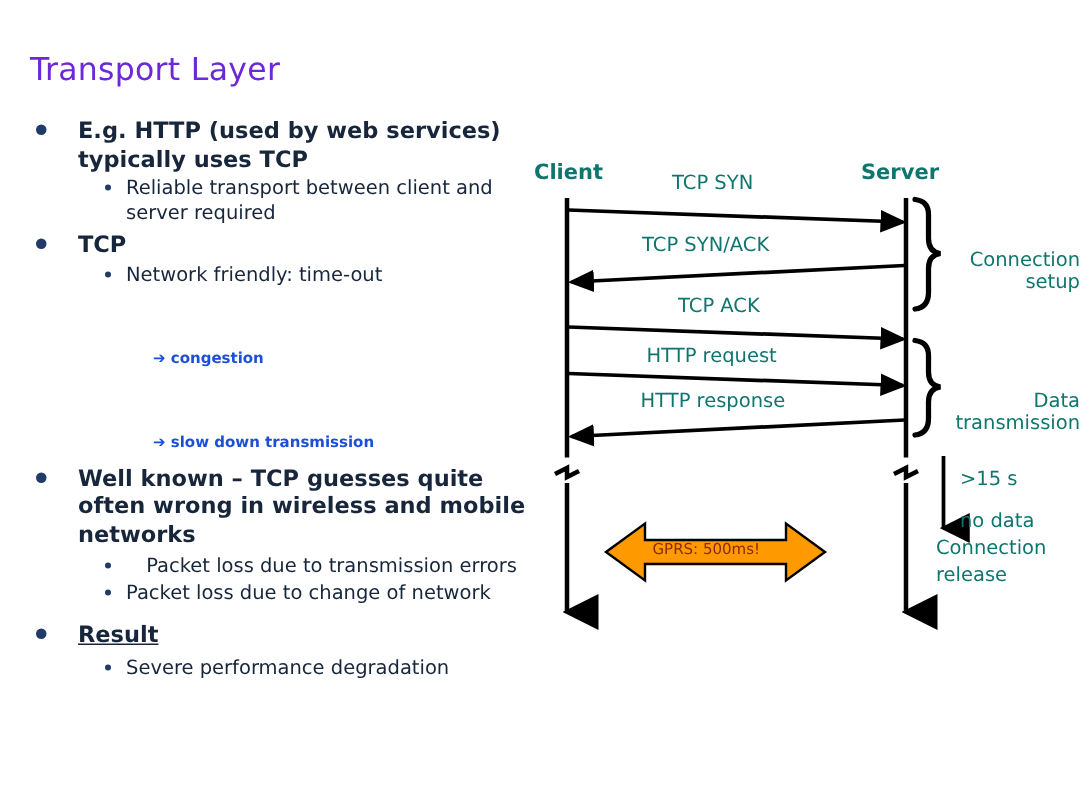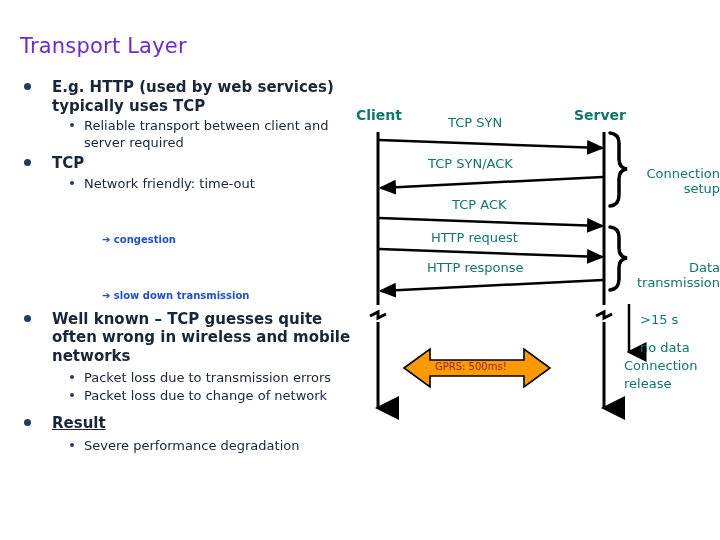--- a/index.html
+++ b/index.html
@@ -145,21 +145,21 @@
     <span>Network friendly: time-out</span>
     <span class="sub-arrow-line arr">➔ congestion</span>
     <span class="sub-arrow-line arr">➔ slow down transmission</span>
   </div>
 
   <div class="b1" style="margin-top:6px;">
     <span class="dot"></span>
     <span>Well known – TCP guesses quite often wrong in wireless and mobile networks</span>
   </div>
 
-  <div class="b2" style="margin-top:4px;">
+  <div class="b2" style="margin-top:4px;text-align:center;">
     <span class="dot"></span>
     <span>Packet loss due to transmission errors</span>
   </div>
 
   <div class="b2">
     <span class="dot"></span>
     <span>Packet loss due to change of network</span>
   </div>
 
   <div class="b1" style="margin-top:10px;text-decoration:underline;">

